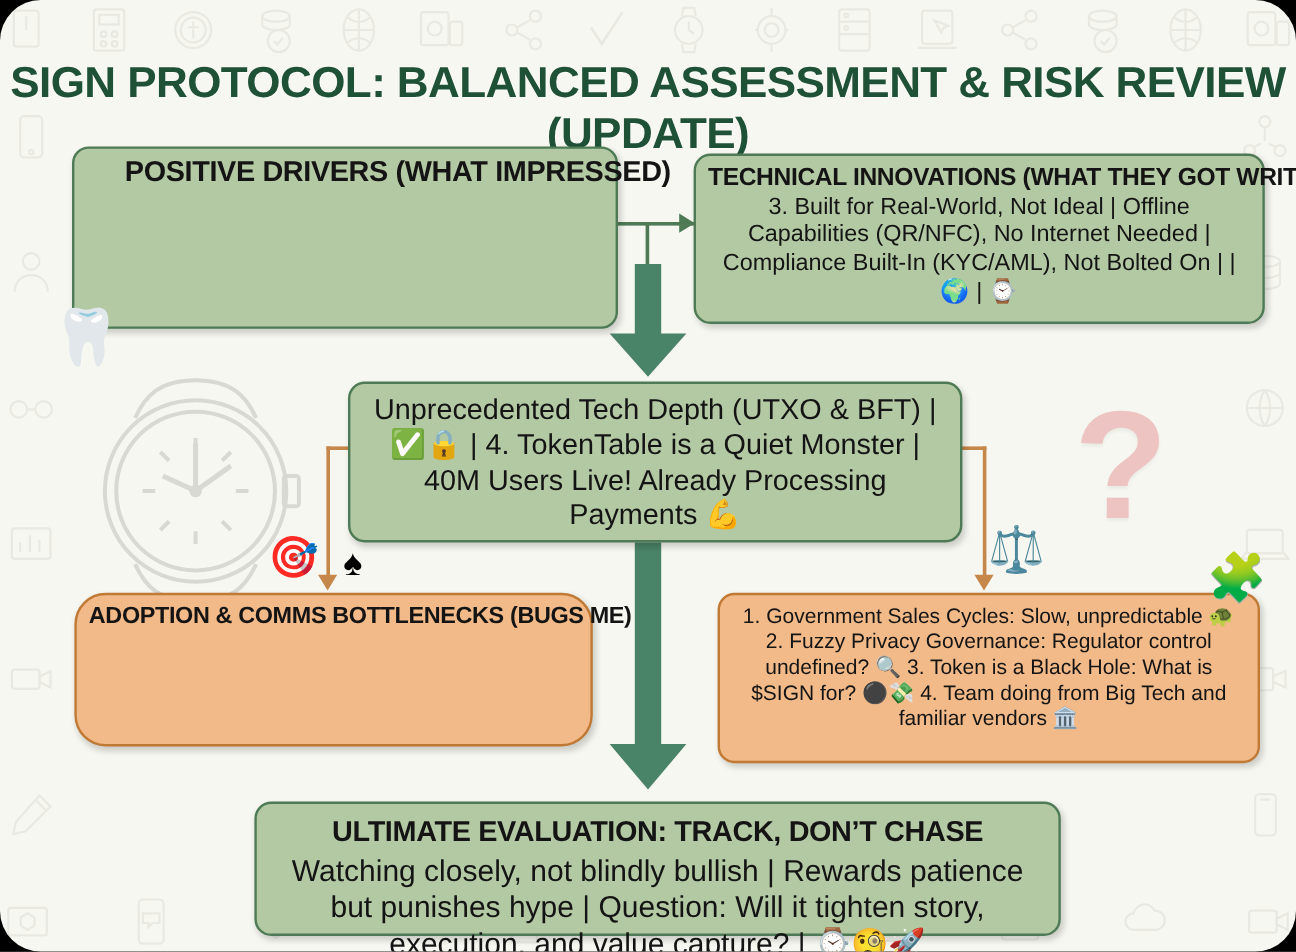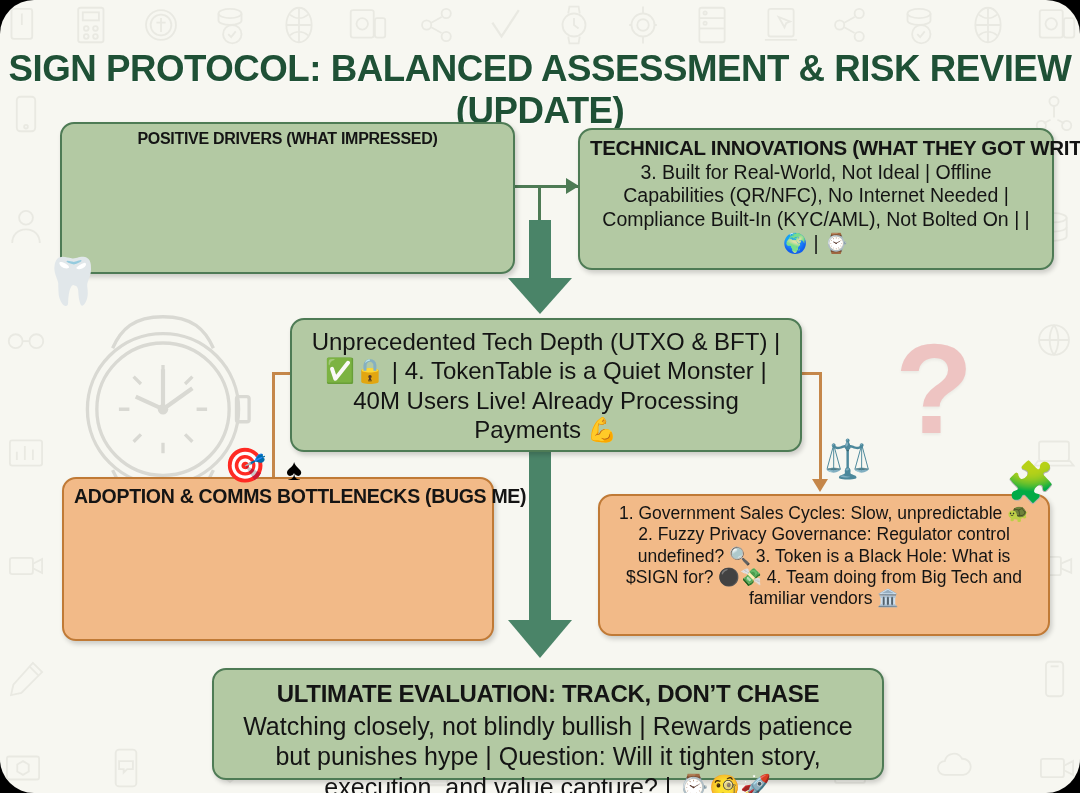--- a/index.html
+++ b/index.html
@@ -72,25 +72,25 @@
   }
   .box .bd{
     font-size:19.5px; color:#141414; line-height:1.22; margin-top:1px;
   }
   .box.green{ background:#b3c9a3; border:2.5px solid #4e7b55; }
   .box.orange{ background:#f2ba88; border:2.5px solid #c07a36; }
 
   #box-positive   { left:60px;  top:122px; width:455px; height:152px; }
   #box-technical  { left:578px; top:128px; width:476px; height:142px; }
   #box-core       { left:290px; top:318px; width:512px; height:134px; }
-  #box-adoption   { left:62px;  top:477px; width:432px; height:164px; }
+  #box-adoption   { left:62px;  top:494px; width:432px; height:128px;border-radius:26px; }
   #box-risks      { left:598px; top:494px; width:452px; height:142px; }
   #box-ultimate   { left:212px; top:668px; width:672px; height:112px; }
 
-  #box-positive  .hd{ font-size:16px; }
+  #box-positive  .hd{ font-size:24px;margin-left:32px; }
   #box-technical .hd{ font-size:20.5px; }
   #box-core      .hd{ font-size:25px; }
   #box-core      .bd{ font-size:24px; }
   #box-adoption  .hd{ font-size:19.5px; }
   #box-adoption  .bd{ font-size:18px; }
   #box-risks     .hd{ font-size:19.5px; }
   #box-risks     .bd{ font-size:17.5px; }
   #box-ultimate  .hd{ font-size:24px; margin-top:4px; }
   #box-ultimate  .bd{ font-size:25px; margin-top:3px; }
 

